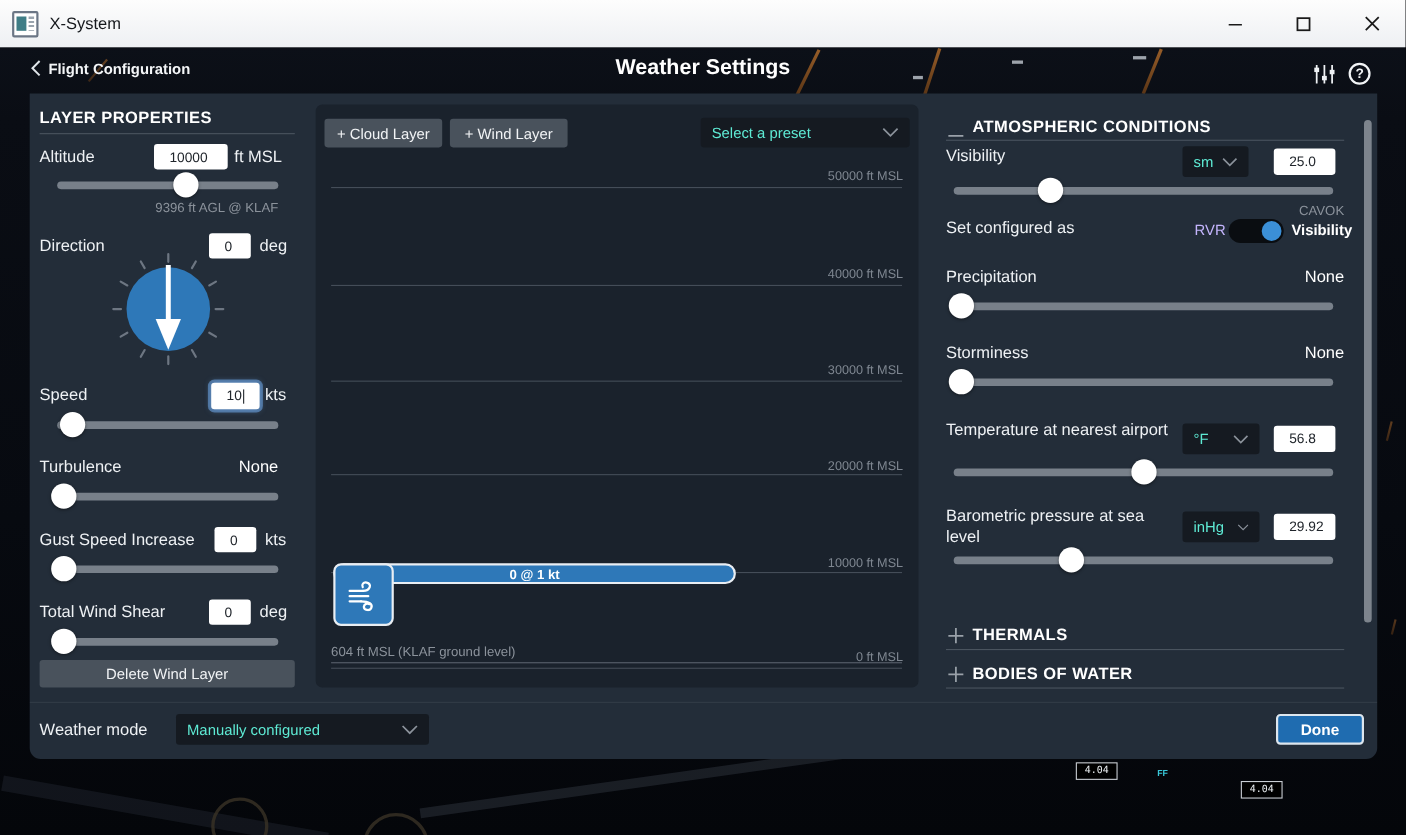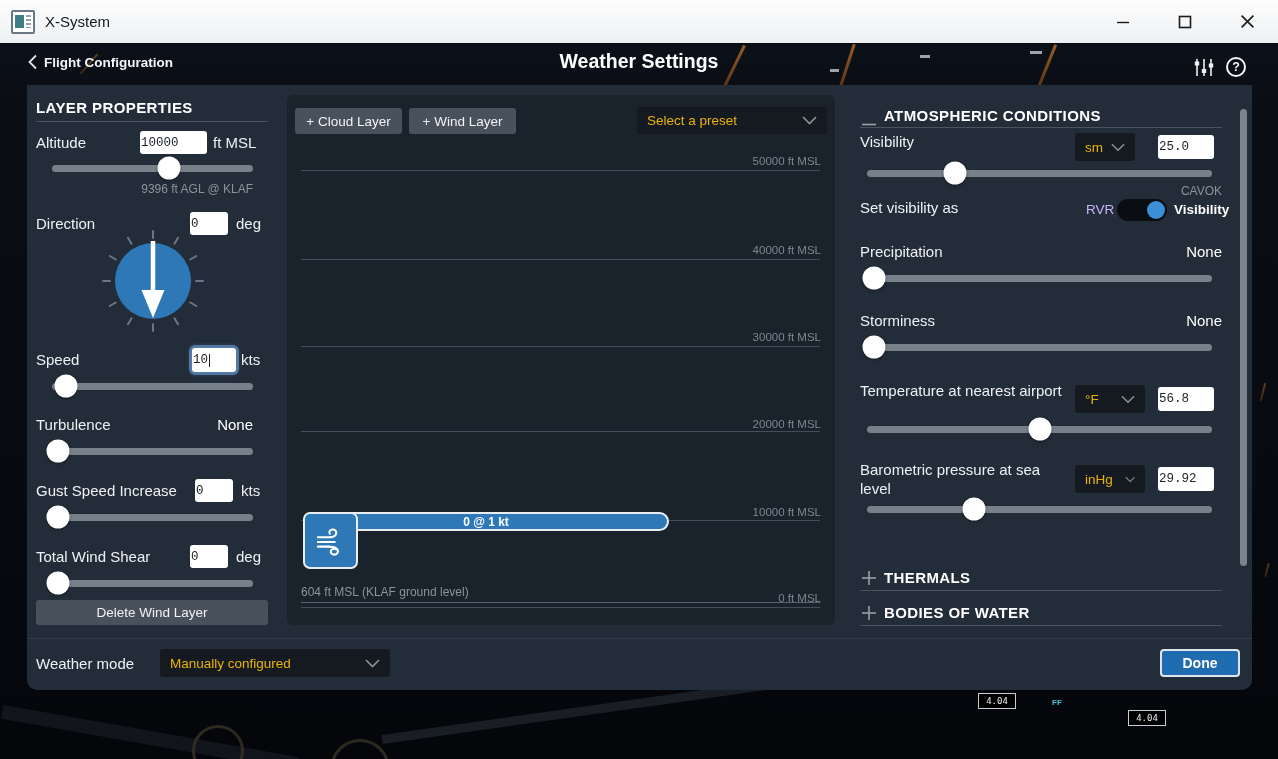--- a/index.html
+++ b/index.html
@@ -41,24 +41,24 @@
 
   
   .dialog{left:27px;top:85px;width:1225px;height:605px;background:#232d39;
     border-radius:0 0 10px 10px;}
   .panel-h{color:#fff;font-size:15px;font-weight:bold;letter-spacing:.4px;}
   .hr{height:1px;background:#4a545f;}
   .lbl{color:#eef1f4;font-size:15px;}
   .val{color:#fff;font-size:15px;}
   .sub{color:#8b929b;font-size:12px;}
   .tinput{background:#fff;border-radius:3px;color:#20252b;font-size:12.5px;
-    display:flex;align-items:center;padding:0 1px;box-sizing:border-box;height:23px;font-family:Liberation Mono, monospace;}
+    display:flex;align-items:center;padding:0 14px;box-sizing:border-box;height:23px;}
   .tinput.focus{box-shadow:0 0 0 3px rgba(110,165,230,.55),0 0 6px rgba(110,165,230,.6);}
   .caret{width:1px;height:13px;background:#20252b;margin-left:1px;}
-  .uselect{background:#151a21;border-radius:3px;color:#eab308;font-size:13.5px;
+  .uselect{background:#151a21;border-radius:3px;color:#5eead4;font-size:13.5px;
     display:flex;align-items:center;justify-content:space-between;padding:0 10px;box-sizing:border-box;}
   .btn{background:#49525c;border-radius:3px;color:#f1f3f5;font-size:13.5px;
     display:flex;align-items:center;justify-content:center;}
   .slider{position:absolute;height:22px;}
   .slider .track{position:absolute;left:0;right:0;top:8px;height:7px;border-radius:3.5px;background:#78808a;}
   .slider .knob{position:absolute;top:11px;width:23px;height:23px;border-radius:50%;background:#fff;
     transform:translate(-50%,-50%);box-shadow:0 1px 3px rgba(0,0,0,.45);}
   .chart{left:260px;top:10px;width:548px;height:530px;background:#1a222c;border-radius:6px;}
   .gridline{position:absolute;left:14px;width:519px;height:1px;background:#444d58;}
   .gridlbl{position:absolute;right:14px;color:#7e8690;font-size:11.5px;}
@@ -284,21 +284,21 @@
     </div>
     <div class="abs tinput" style="left:1131px;top:50px;width:56px;height:24px;">
       <span>25.0</span>
     </div>
     <div class="abs slider" style="left:840px;top:77px;width:345px;">
       <div class="track"></div>
       <div class="knob" style="left:25.5%;"></div>
     </div>
     <div class="abs sub right-align" style="left:995px;top:99px;width:200px;">CAVOK</div>
 
-    <div class="abs lbl" style="left:833px;top:114px;">Set visibility as</div>
+    <div class="abs lbl" style="left:833px;top:114px;">Set configured as</div>
     <div class="abs" style="left:1059px;top:117px;color:#c4b5fd;font-size:13.5px;">RVR</div>
     <div class="toggle" style="left:1090px;top:114px;">
       <div class="tknob"></div>
     </div>
     <div class="abs" style="left:1147px;top:117px;color:#fff;font-size:13.5px;font-weight:bold;">Visibility</div>
 
     <div class="abs lbl" style="left:833px;top:158px;">Precipitation</div>
     <div class="abs val right-align" style="left:1095px;top:158px;width:100px;">None</div>
     <div class="abs slider" style="left:840px;top:182px;width:345px;">
       <div class="track"></div>

